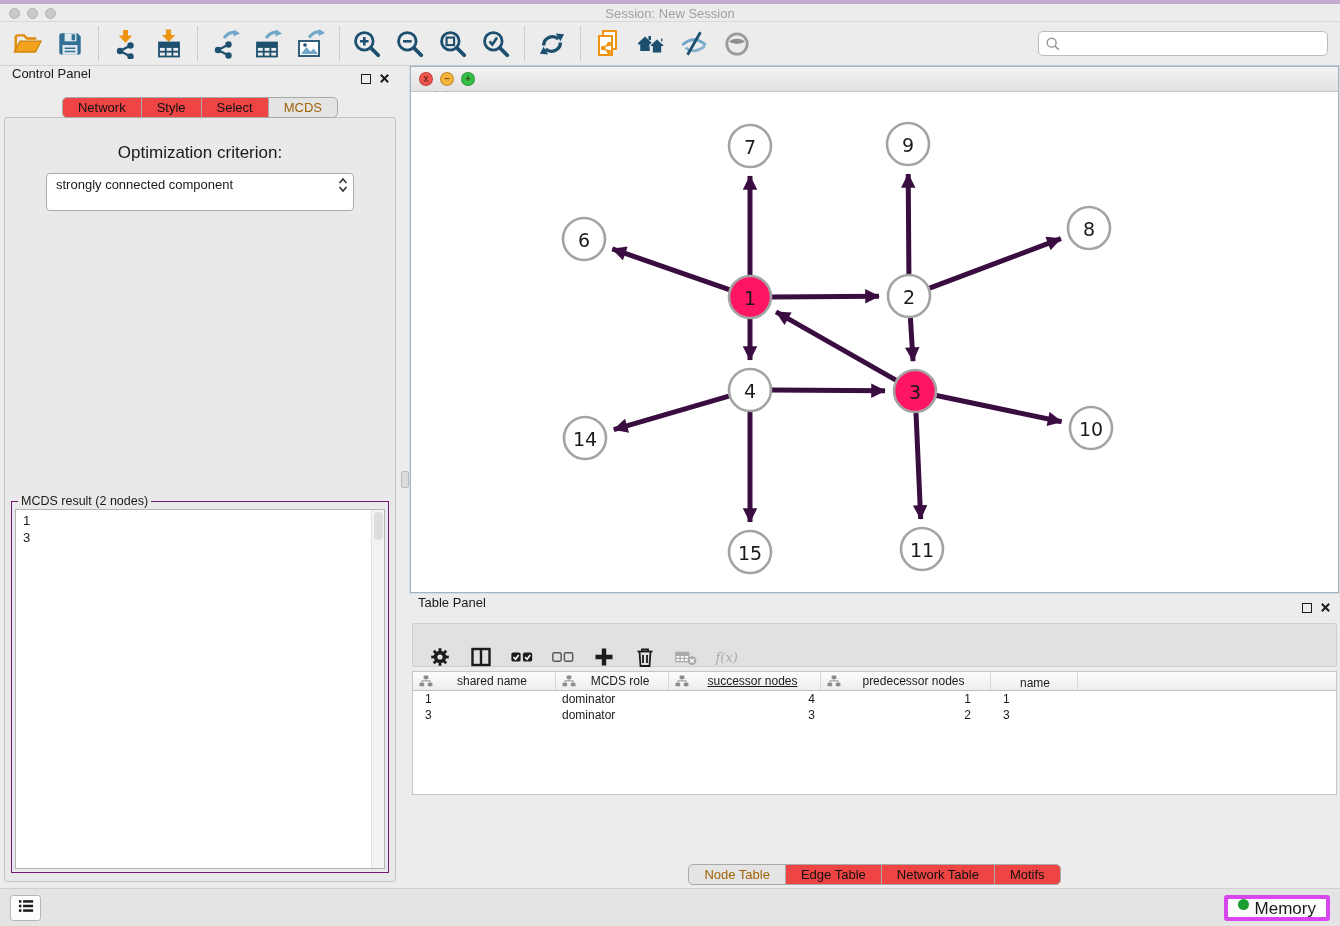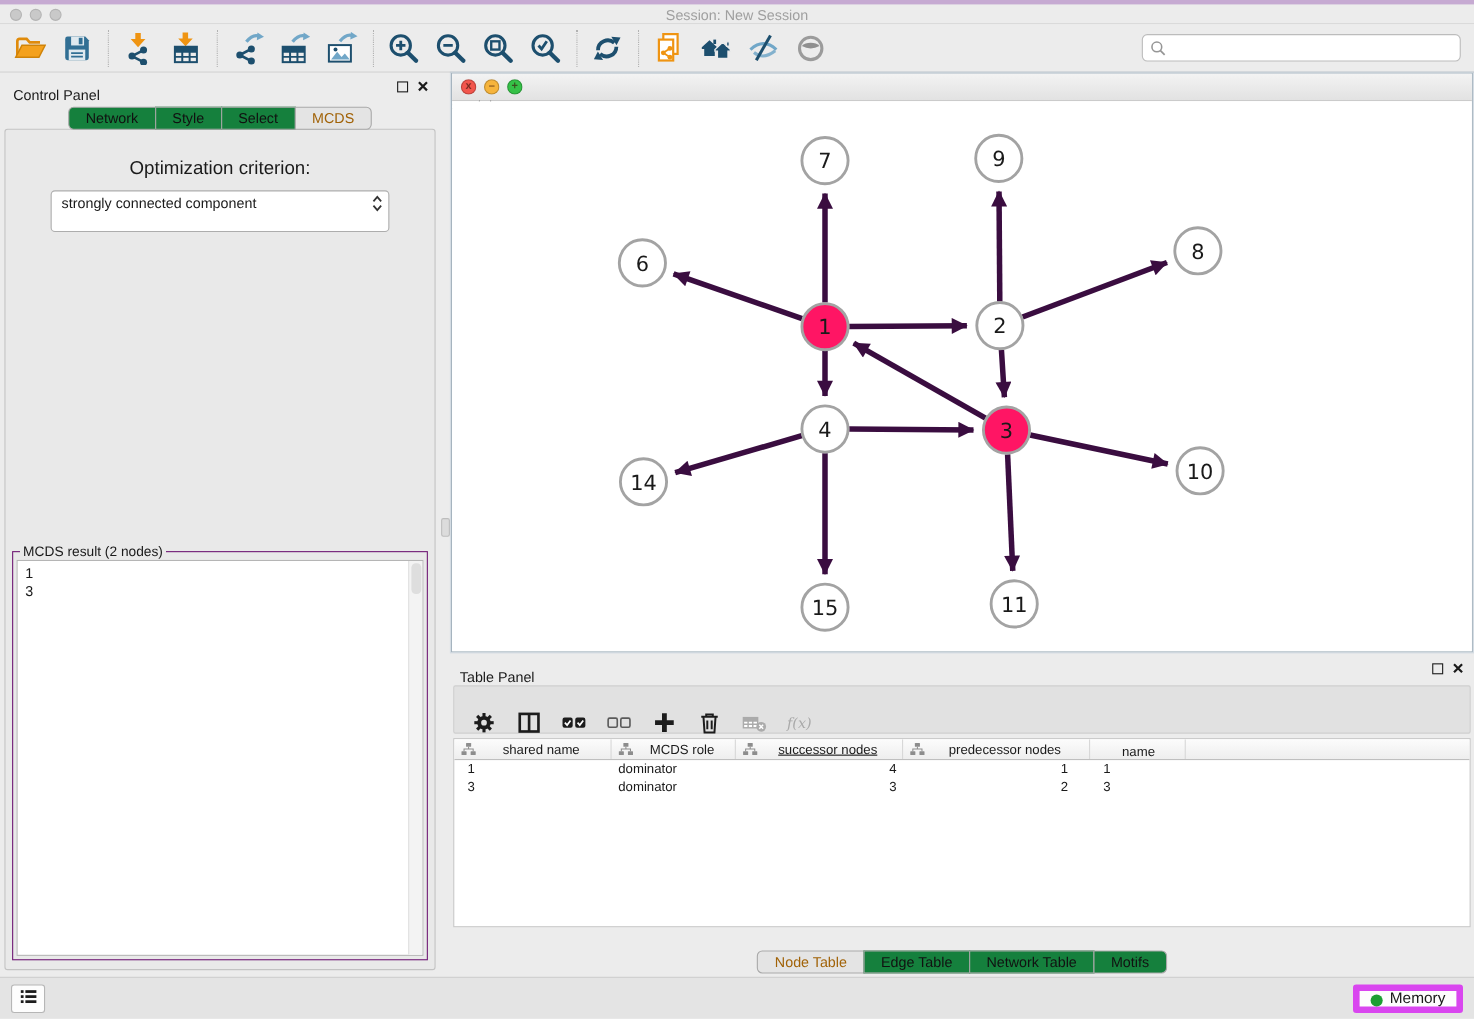--- a/index.html
+++ b/index.html
@@ -22,27 +22,27 @@
   .tb-btn { width:37px; height:36px; display:flex; align-items:center; justify-content:center; margin-right:6px; }
   .tb-btn svg { width:30px; height:30px; }
   .tb-sep { width:0; height:34px; border-left:1px dotted #b2b2b2; margin:0 8px 0 4px; }
   .searchbox { position:absolute; right:12px; top:9px; width:290px; height:25px;
     background:#fff; border:1px solid #bcbcbc; border-radius:5px; }
   .searchbox svg { position:absolute; left:6px; top:4px; width:16px; height:16px; }
   .searchbox input { position:absolute; left:26px; right:4px; top:1px; height:21px; border:none; outline:none;
     font-size:13px; font-family:"Liberation Sans",sans-serif; background:transparent; }
   
   .control-panel { position:absolute; left:0; top:66px; width:400px; height:822px; }
-  .panel-header { position:relative; height:28px; display:flex; align-items:flex-end; padding:0 12px; }
+  .panel-header { position:relative; height:28px; display:flex; align-items:flex-start; padding:0 12px; }
   .panel-header .ph-title { font-size:13px; }
   .ph-icons { position:absolute; right:10px; top:7px; display:flex; gap:8px; align-items:center; }
   .float-box { width:10px; height:10px; border:1.6px solid #1c1c1c; }
   .close-x svg { width:11px; height:11px; display:block; }
   .cp-tabs { position:absolute; top:31px; left:0; right:0; display:flex; justify-content:center; z-index:3; }
-  .tab { font-size:13px; padding:2px 15px; background:#15803d; border:1px solid #a9a9a9; margin-left:-1px;
+  .tab { font-size:13px; padding:2px 15px; background:#ef4444; border:1px solid #a9a9a9; margin-left:-1px;
     height:21px; line-height:16px; color:#111; }
   .tab:first-child { border-radius:5px 0 0 5px; margin-left:0; }
   .tab:last-child { border-radius:0 5px 5px 0; }
   .tab.active { background:#e4e4e4; color:#a16207; }
   .cp-content { position:absolute; left:4px; right:4px; top:51px; bottom:6px; background:#e9e9e9;
     border:1px solid #c3c3c3; border-radius:3px; }
   .opt-label { margin-top:25px; text-align:center; font-size:17px; }
   .dropdown { position:relative; width:308px; height:38px; margin:10px auto 0; background:#fff;
     border:1px solid #adadad; border-radius:4px; font-size:13px; line-height:21px; padding-left:9px; }
   .dropdown .stepper { position:absolute; right:5px; top:3px; width:10px; height:16px; }
@@ -72,37 +72,37 @@
   .net-lights .lt { width:14px; height:14px; border-radius:50%; font-size:10px; font-weight:bold;
     display:flex; align-items:center; justify-content:center; color:rgba(60,20,10,.65); line-height:1; }
   .net-body { position:relative; width:927px; height:500px; background:#fff; overflow:hidden; }
   
   .table-panel { position:absolute; left:410px; top:595px; width:929px; height:293px; }
   .tp-toolbar { position:absolute; left:2px; right:2px; top:28px; height:44px; background:#e1e1e1;
     border:1px solid #cfcfcf; border-radius:2px; display:flex; align-items:center; padding-left:14px; gap:15px; }
   .tt-btn { width:26px; height:26px; display:flex; align-items:center; justify-content:center;margin-top:24px; }
   .tt-btn svg { width:24px; height:24px; }
   .tt-btn.fx svg { width:34px; height:24px; }
-  .table-wrap { position:absolute; left:2px; right:2px; top:76px; height:172px; background:#fff;
+  .table-wrap { position:absolute; left:2px; right:2px; top:76px; height:124px; background:#fff;
     border:1px solid #c6c6c6; overflow:hidden; }
   .thead { display:flex; height:19px; background:linear-gradient(#fcfcfc,#eeeeee); border-bottom:1px solid #bfbfbf; }
   .th { display:flex; align-items:center; border-right:1px solid #d8d8d8; padding-left:6px; font-size:12px; }
   .th svg { width:14px; height:12px; flex:none; }
   .th .lbl { flex:1; text-align:center; padding-right:4px; white-space:nowrap; }
   .th.filler { flex:1; border-right:none; }
   .trow { display:flex; height:16px; font-size:12px; }
   .td { white-space:nowrap; overflow:hidden; line-height:16px; }
   .tp-tabs { position:absolute; left:0; right:0; bottom:3px; display:flex; justify-content:center; }
   
   .statusbar { position:absolute; left:0; bottom:0; right:0; height:38px; background:#e4e4e4; border-top:1px solid #cfcfcf; }
   .list-btn { position:absolute; left:10px; top:6px; width:31px; height:26px; background:#fdfdfd;
     border:1px solid #b6b6b6; border-radius:3px; display:flex; align-items:center; justify-content:center; }
   .list-btn svg { width:20px; height:20px; }
   .memory-btn { position:absolute; right:10px; top:6px; height:26px; padding:0 10px; background:#fdfdfd;
-    border:6px solid #d946ef; border-radius:3px; display:flex; align-items:flex-end; gap:6px; font-size:14px; }
+    border:4px solid #d946ef; border-radius:3px; display:flex; align-items:flex-start; gap:6px; font-size:17px; }
   .memory-dot { width:11px; height:11px; border-radius:50%; }
 </style>
 </head>
 <body>
 
 <div class="titlebar">
   <div class="tl-row">
       <span class="tl"></span>
       <span class="tl"></span>
       <span class="tl"></span>

